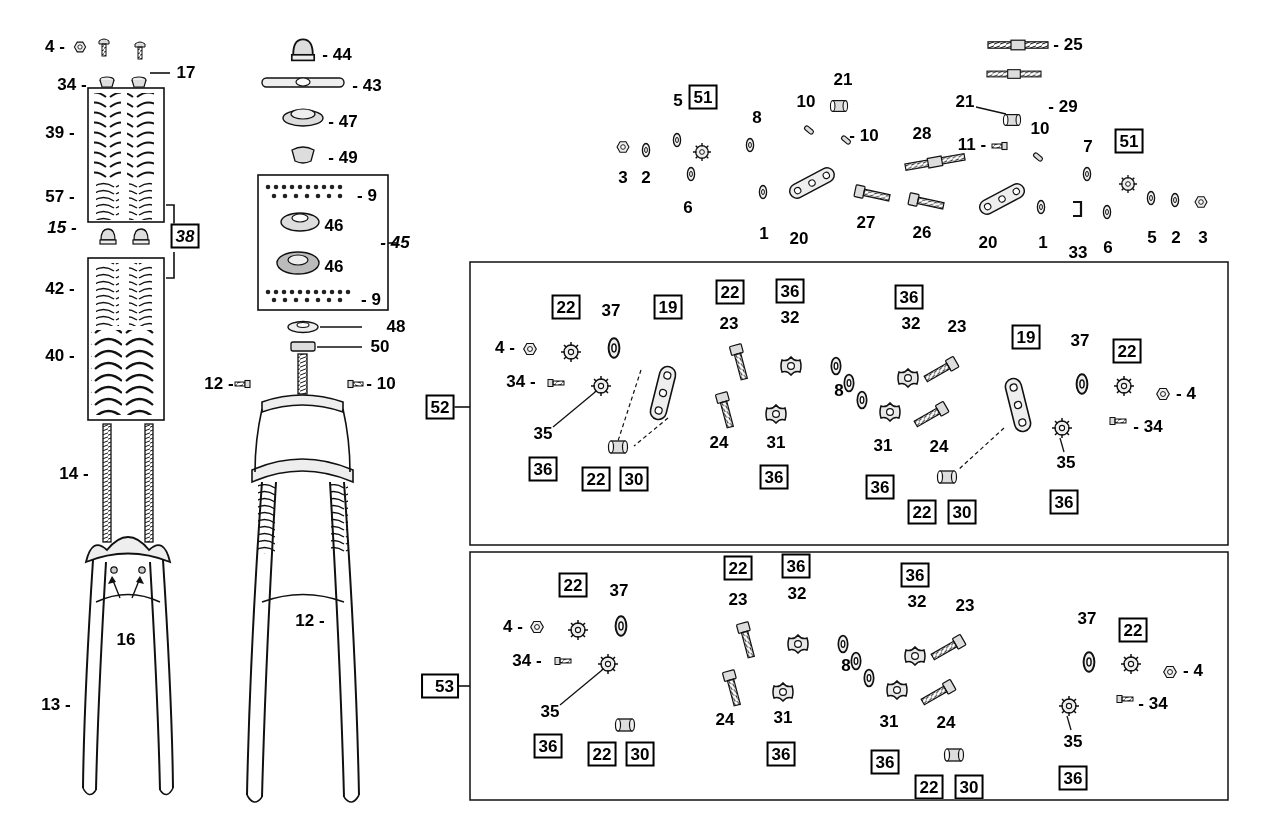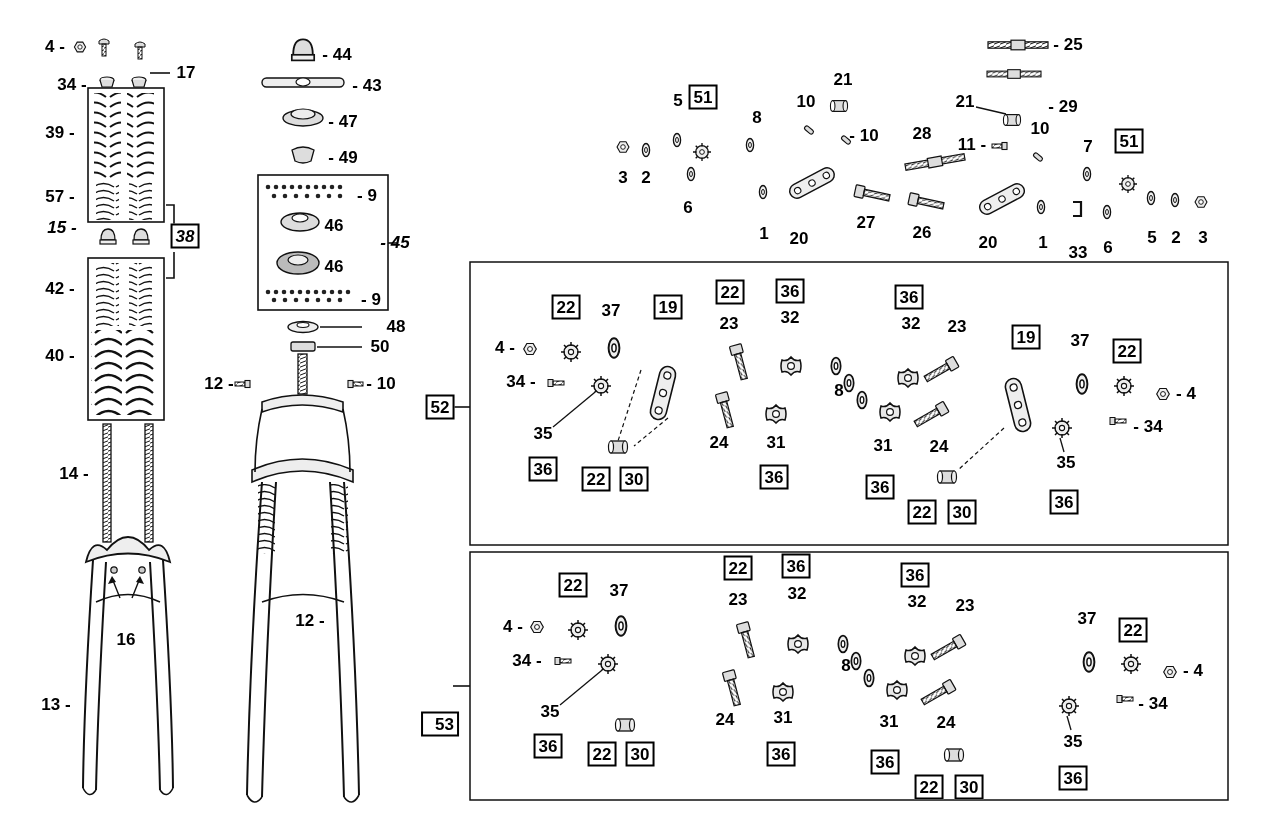--- a/index.html
+++ b/index.html
@@ -336,21 +336,21 @@
       <div class="label" style="left: 939px; top: 447px;">24</div>
       <div class="label boxed" style="left: 922px; top: 512px;">22</div>
       <div class="label boxed" style="left: 962px; top: 512px;">30</div>
       <div class="label boxed" style="left: 1026px; top: 337px;">19</div>
       <div class="label" style="left: 1080px; top: 341px;">37</div>
       <div class="label boxed" style="left: 1127px; top: 351px;">22</div>
       <div class="label" style="left: 1186px; top: 394px;">- 4</div>
       <div class="label" style="left: 1148px; top: 427px;">- 34</div>
       <div class="label" style="left: 1066px; top: 463px;">35</div>
       <div class="label boxed" style="left: 1064px; top: 502px;">36</div>
-      <div class="label boxed" style="left: 440px; top: 724px; padding-left: 12px;">53</div>
+      <div class="label boxed" style="left: 440px; top: 686px; padding-left: 12px;">53</div>
       <div class="label" style="left: 513px; top: 627px;">4 -</div>
       <div class="label boxed" style="left: 573px; top: 585px;">22</div>
       <div class="label" style="left: 619px; top: 591px;">37</div>
       <div class="label" style="left: 527px; top: 661px;">34 -</div>
       <div class="label" style="left: 550px; top: 712px;">35</div>
       <div class="label boxed" style="left: 548px; top: 746px;">36</div>
       <div class="label boxed" style="left: 602px; top: 754px;">22</div>
       <div class="label boxed" style="left: 640px; top: 754px;">30</div>
       <div class="label boxed" style="left: 738px; top: 568px;">22</div>
       <div class="label" style="left: 738px; top: 600px;">23</div>

